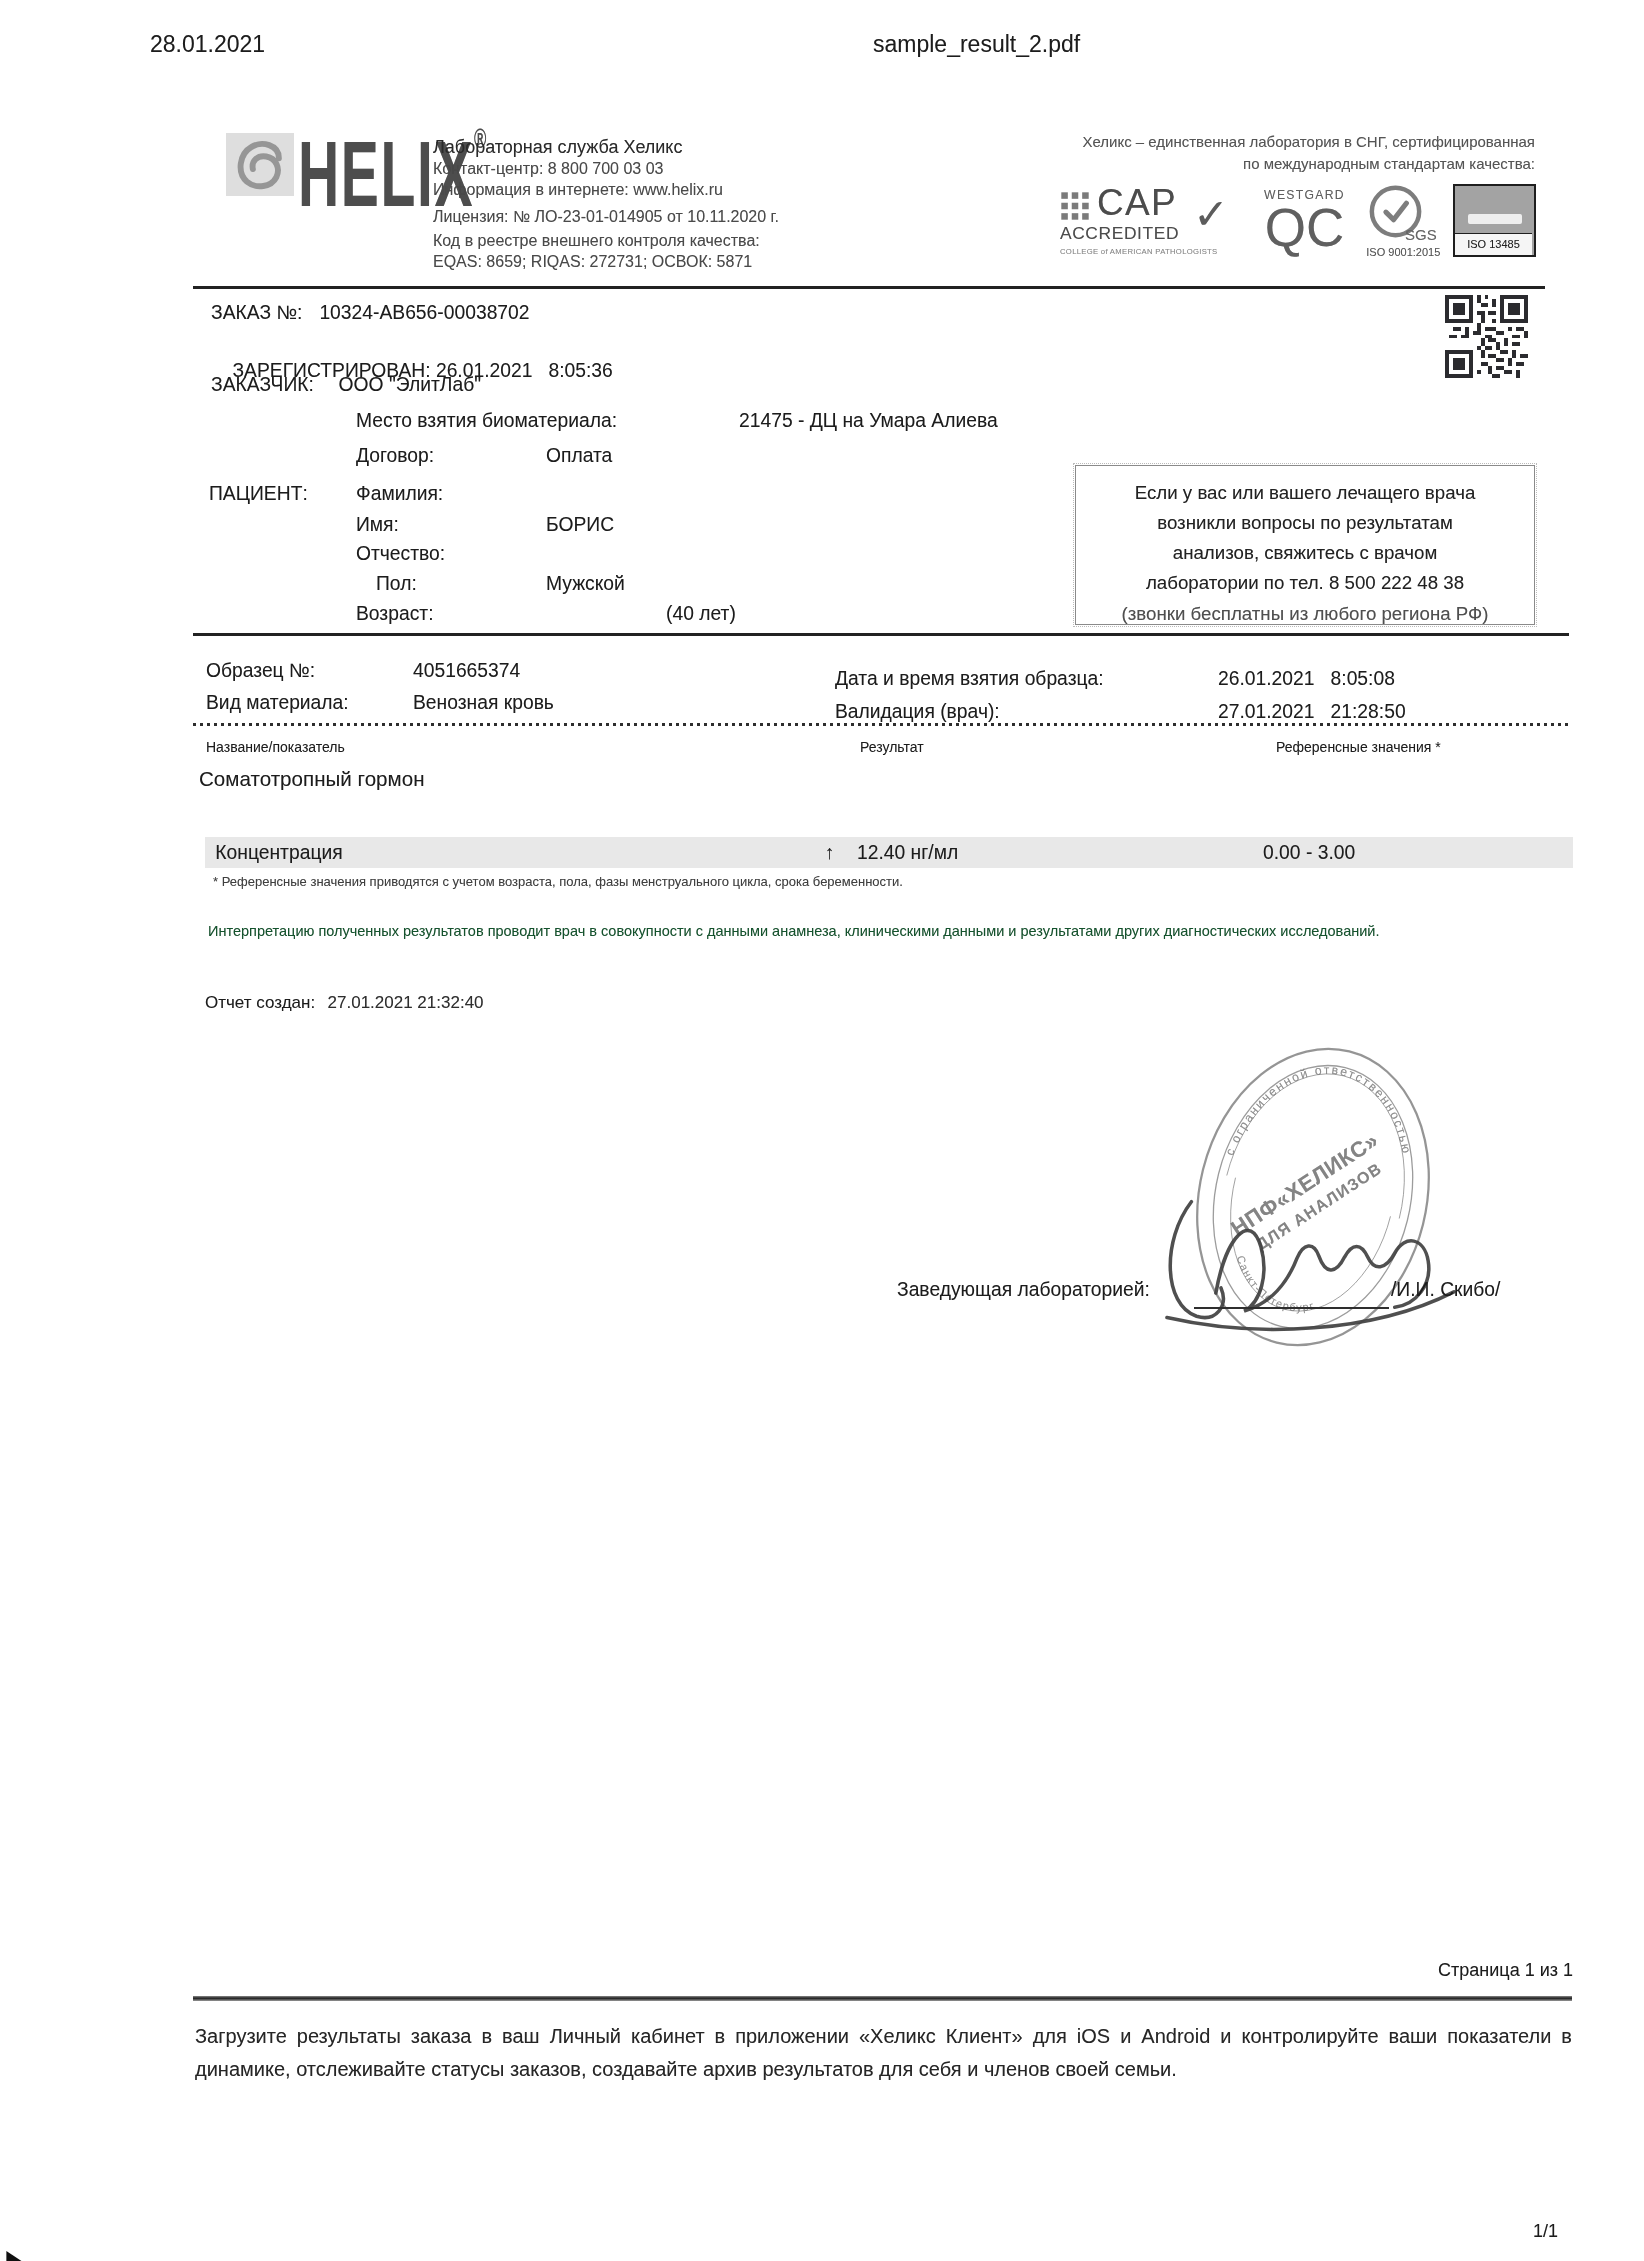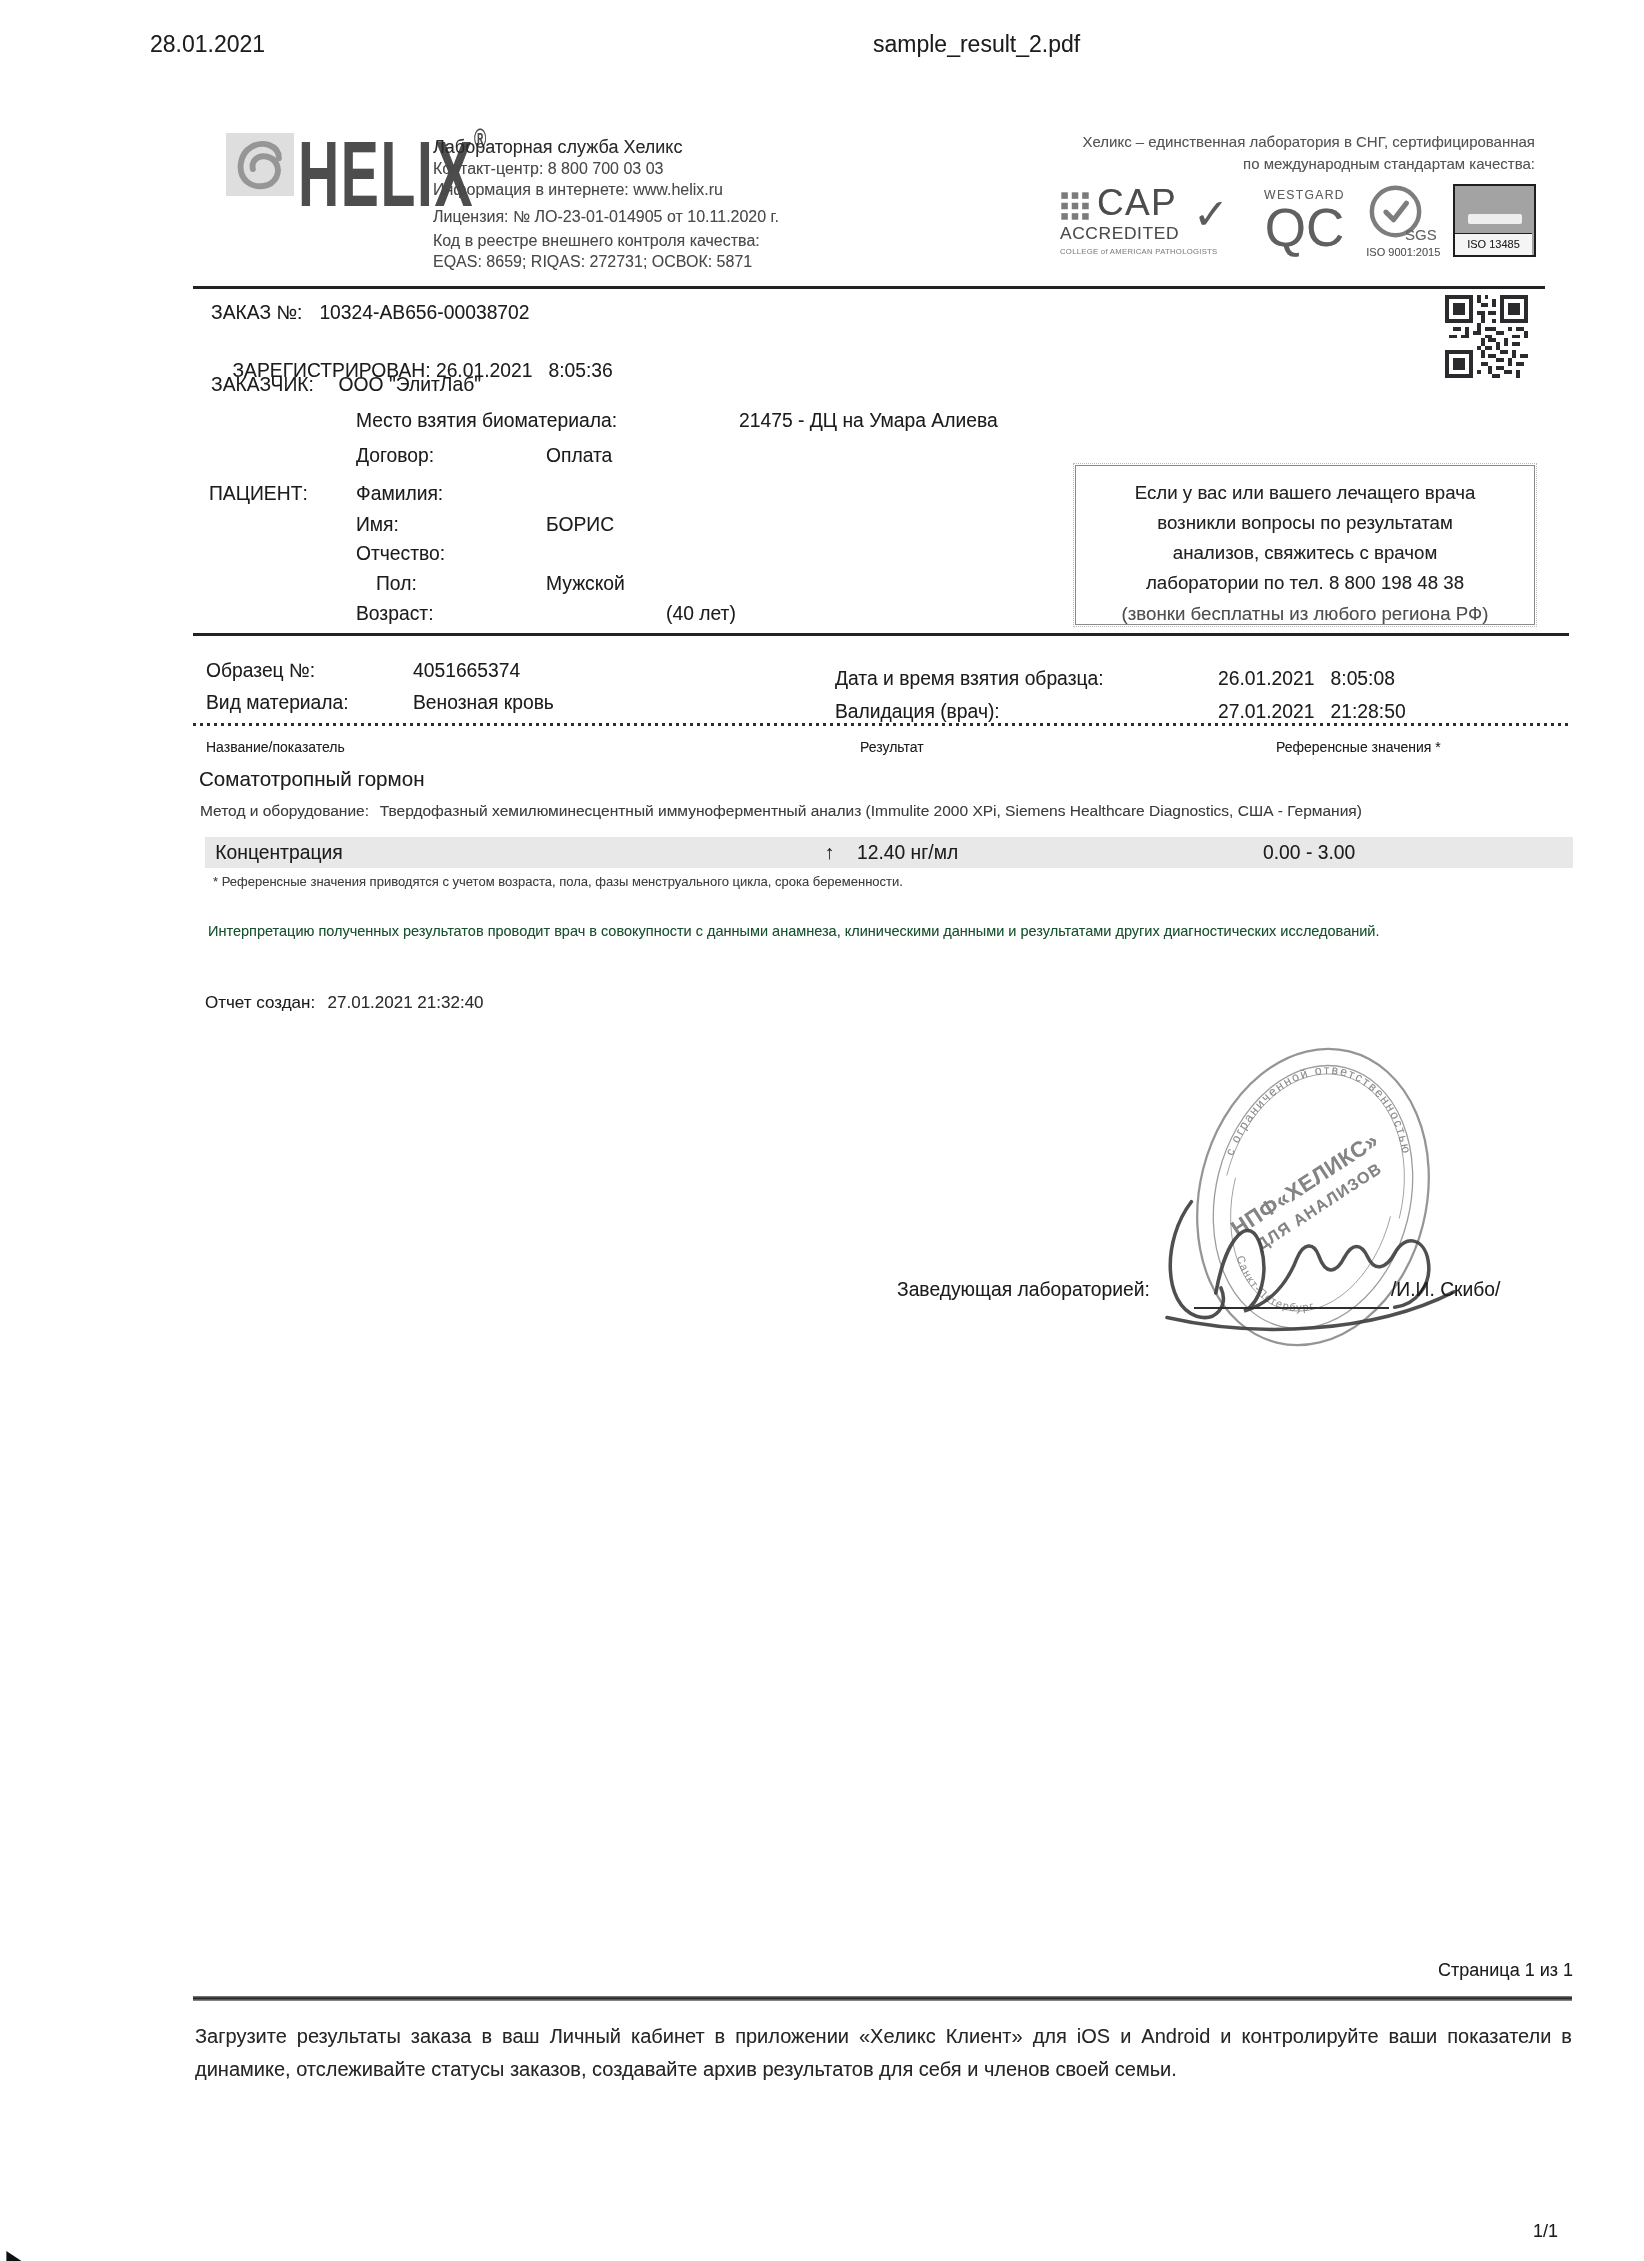--- a/index.html
+++ b/index.html
@@ -176,21 +176,21 @@
   <div class="abs f30" style="left:546px;top:543px;"></div>
   <div class="abs b f30" style="left:376px;top:573px;">Пол:</div>
   <div class="abs f30" style="left:546px;top:573px;">Мужской</div>
   <div class="abs b f30" style="left:356px;top:603px;">Возраст:</div>
   <div class="abs f30" style="left:666px;top:603px;">(40 лет)</div>
 
   <div class="abs infobox" style="left:1075px;top:465px;width:460px;height:160px;padding-top:11.6px;box-sizing:border-box;">
     <div>Если у вас или вашего лечащего врача</div>
     <div>возникли вопросы по результатам</div>
     <div>анализов, свяжитесь с врачом</div>
-    <div><span>лаборатории по </span><span class="b">тел. 8 800 198 48 38</span></div>
+    <div><span>лаборатории по </span><span class="b">тел. 8 500 222 48 38</span></div>
     <div style="color:#4f4f4f;">(звонки бесплатны из любого региона РФ)</div>
   </div>
 
   <div class="abs hline" style="left:193px;top:633px;width:1376px;height:3.2px;"></div>
 
   <div class="abs b f30" style="left:206px;top:660px;">Образец №:</div>
   <div class="abs f30" style="left:413px;top:660px;">4051665374</div>
   <div class="abs b f30" style="left:206px;top:692px;">Вид материала:</div>
   <div class="abs f30" style="left:413px;top:692px;">Венозная кровь</div>
   <div class="abs b f30" style="left:835px;top:668px;">Дата и время взятия образца:</div>
@@ -199,24 +199,20 @@
   <div class="abs f30 pre" style="left:1218px;top:701px;">27.01.2021   21:28:50</div>
 
   <div class="abs dotline" style="left:193px;top:723px;width:1379px;"></div>
 
   <div class="abs b f22" style="left:206px;top:739px;">Название/показатель</div>
   <div class="abs b f22" style="left:860px;top:739px;">Результат</div>
   <div class="abs b f22" style="left:1276px;top:739px;">Референсные значения *</div>
 
   <div class="abs b f32" style="left:199px;top:767px;">Соматотропный гормон</div>
 
-  <div class="abs" style="left:200px;top:798px;width:1373px;font-size:15.5px;color:#3d3d3d;line-height:1.7;">
-    <span>Метод и оборудование:</span>
-    <span style="margin-left:6.4px;">Твердофазный хемилюминесцентный иммуноферментный анализ (Immulite 2000 XPi, Siemens Healthcare Diagnostics, США - Германия)</span>
-  </div>
 
   <div class="abs rowbar" style="left:205px;top:837px;width:1368px;height:31px;">
     <div class="abs f30" style="left:10.3px;top:5.2px;">Концентрация</div>
     <div class="abs b f30" style="left:620px;top:5.2px;">↑</div>
     <div class="abs f30" style="left:652px;top:5.2px;">12.40 нг/мл</div>
     <div class="abs f30" style="left:1058px;top:5.2px;">0.00 - 3.00</div>
   </div>
 
   <div class="abs" style="left:213px;top:874px;font-size:13px;color:#3f3f3f;">*   Референсные значения приводятся с учетом возраста, пола, фазы менструального цикла, срока беременности.</div>
 

